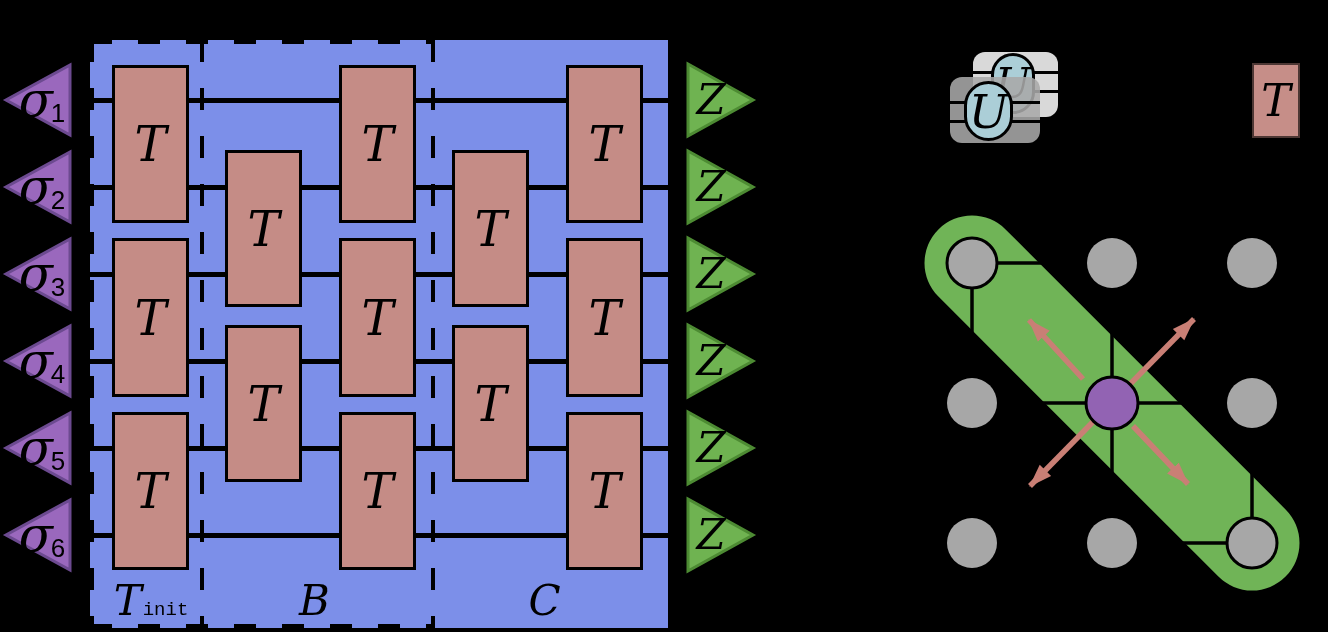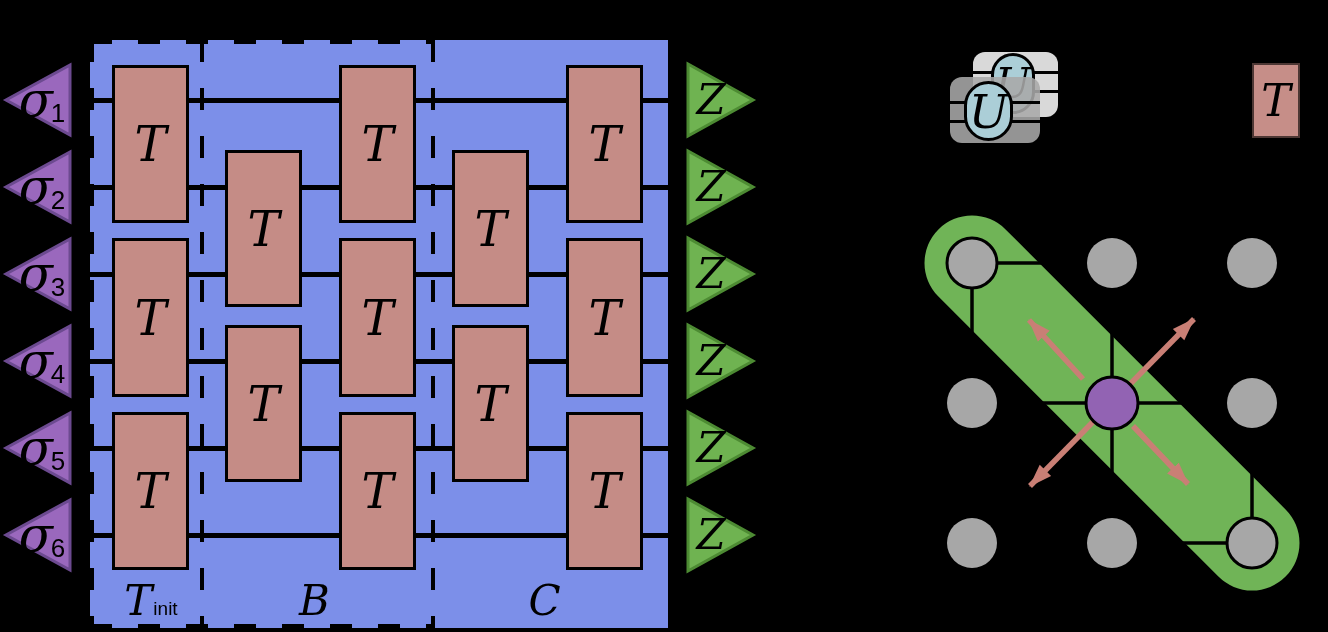--- a/index.html
+++ b/index.html
@@ -6,21 +6,21 @@
   #stage{position:relative;width:1328px;height:632px;background:#000;overflow:hidden;
          font-family:"DejaVu Serif",serif;}
   
   #blue-region{position:absolute;left:90px;top:40px;width:578px;height:588px;background:#7c8fe9;}
   .wire{position:absolute;left:90px;width:578px;height:5px;background:#000;}
   .gate{position:absolute;width:77px;background:#c58c86;border:3px solid #000;box-sizing:border-box;
         display:flex;align-items:center;justify-content:center;
         font-style:italic;font-size:48px;color:#000;}
   .region-label{position:absolute;top:576px;height:48px;display:flex;align-items:baseline;
         justify-content:center;font-style:italic;font-size:42px;color:#000;}
-  .region-sub{font-family:Liberation Sans, sans-serif;font-style:normal;font-size:19px;margin-left:1px;}
+  .region-sub{font-family:Liberation Mono, monospace;font-style:normal;font-size:19px;margin-left:1px;}
   .sigma-label{position:absolute;z-index:12;display:flex;align-items:center;justify-content:center;
         font-style:italic;font-size:50px;color:#000;line-height:1;}
   .sigma-sub{font-family:"Liberation Sans",sans-serif;font-style:normal;font-size:26px;margin-top:26px;margin-left:-2px;}
   .z-label{position:absolute;z-index:12;display:flex;align-items:center;justify-content:center;
         font-style:italic;font-size:42px;color:#000;line-height:1;}
   
   .tile{position:absolute;border-radius:12px;}
   #u-tile-back{left:973px;top:52px;width:85px;height:65px;background:#d9d9d9;}
   #u-tile-front{left:950px;top:77px;width:90px;height:66px;background:rgba(169,169,169,0.88);}
   .tile-wire{position:absolute;left:0;width:100%;height:3px;background:#000;}

